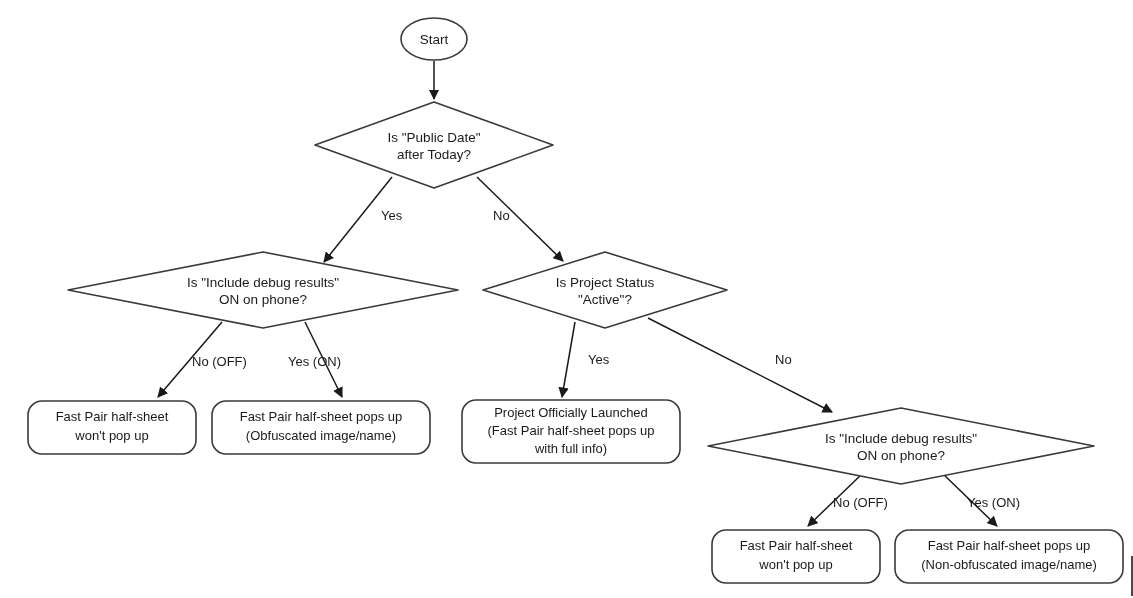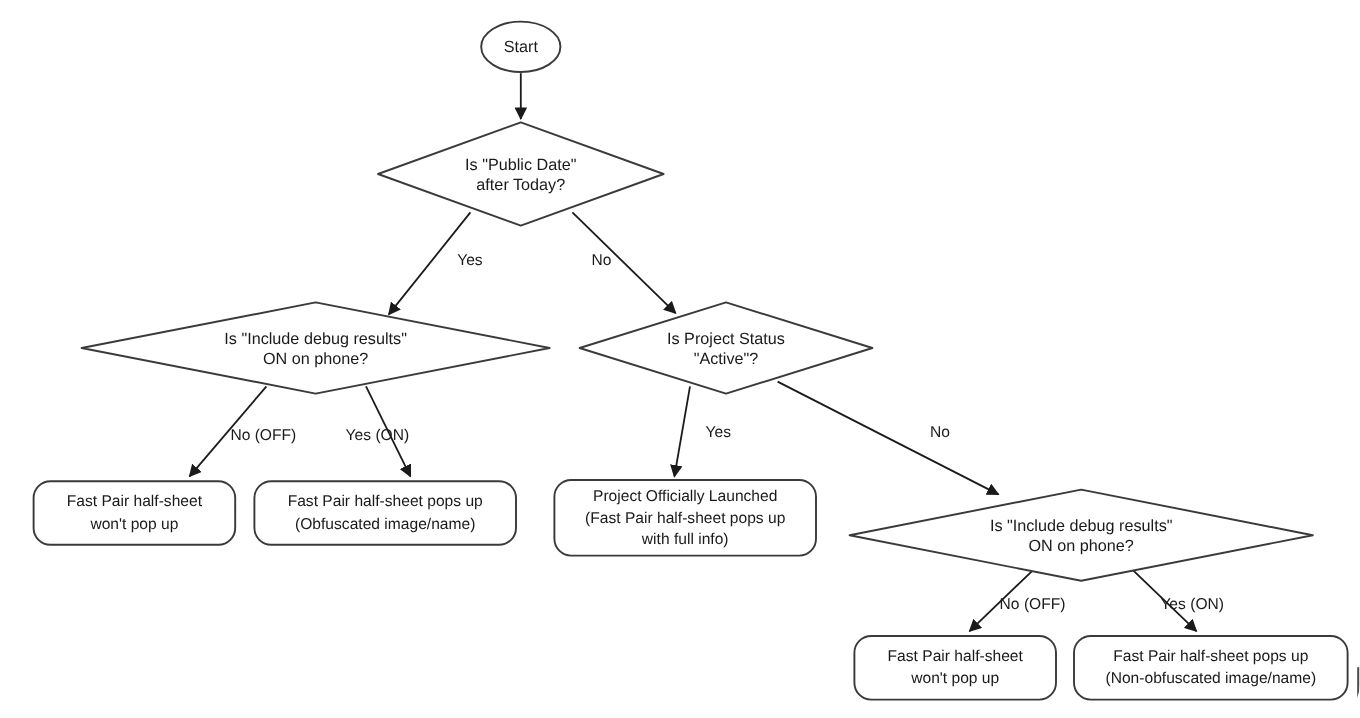--- a/index.html
+++ b/index.html
@@ -9,21 +9,20 @@
   }
   body {
     font-family: "Liberation Sans", sans-serif;
   }
   #canvas {
     position: relative;
     width: 1133px;
     height: 598px;
     background: #ffffff;
     overflow: hidden;
-    border-radius: 27px;
   }
   svg.flow {
     position: absolute;
     top: 0;
     left: 0;
     width: 1133px;
     height: 598px;
   }
   .shape-stroke {
     fill: #ffffff;

